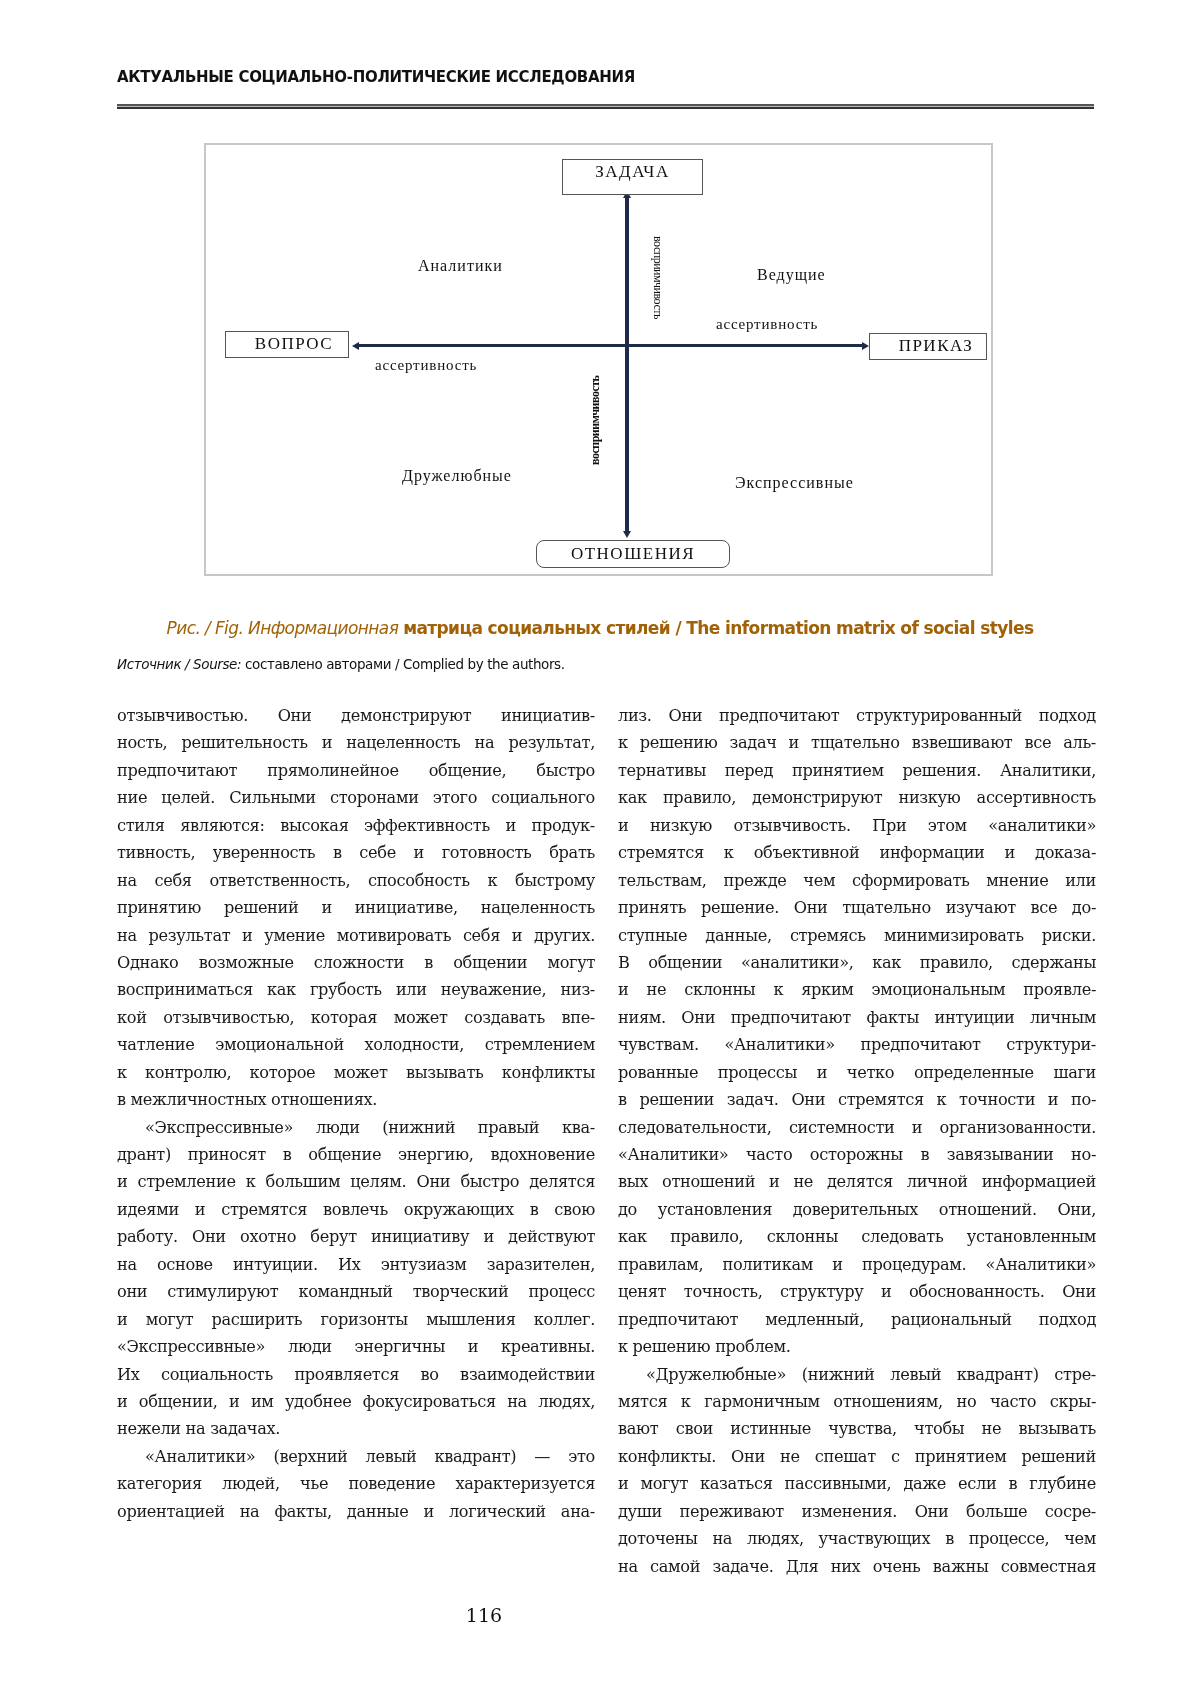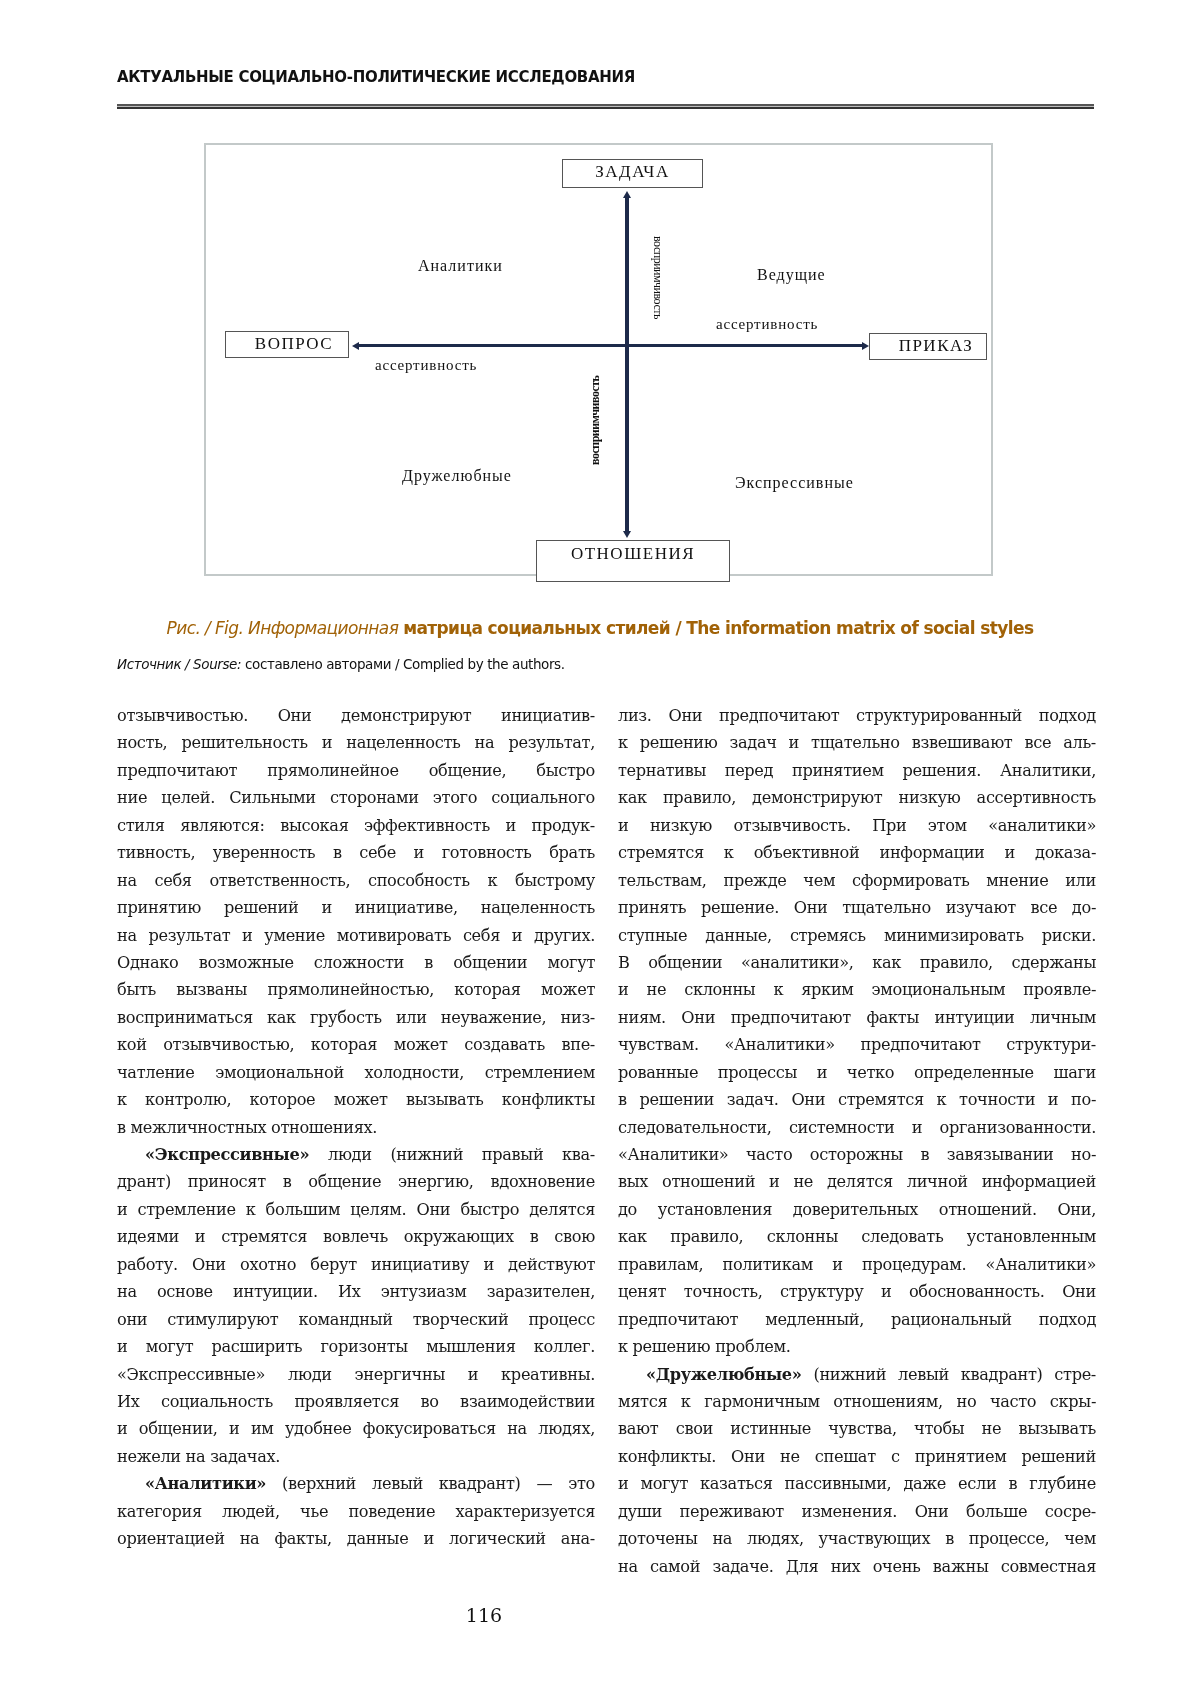--- a/index.html
+++ b/index.html
@@ -25,43 +25,43 @@
   .caption .b { font-weight:bold; }
   .source { position:absolute; left:117px; top:656px; font-family:"DejaVu Sans", sans-serif; font-size:13.5px; letter-spacing:-0.4px; color:#111; white-space:nowrap; }
   .source .it { font-style:italic; }
 
   .col { position:absolute; top:702px; width:478px; font-family:"DejaVu Serif", serif; font-size:16.2px; line-height:27.45px; color:#1a1a1a; letter-spacing:-0.35px; }
   .col.left { left:117px; }
   .col.right { left:618px; }
   .line { white-space:nowrap; text-align:justify; text-align-last:justify; height:27.45px; overflow:visible; }
   .line.last { text-align-last:left; }
   .line.indent { padding-left:28px; }
-  .line b { font-weight:bold;margin-top:34px; }
+  .line b { font-weight:normal;margin-top:34px; }
   .page-num { position:absolute; left:0; width:968px; top:1604px; text-align:center; font-family:"DejaVu Serif", serif; font-size:19px; color:#111; }
 </style>
 </head>
 <body>
 
 <div class="running-head">АКТУАЛЬНЫЕ СОЦИАЛЬНО-ПОЛИТИЧЕСКИЕ ИССЛЕДОВАНИЯ</div>
 <div class="rule"></div>
 
 <div class="figure">
 
   <div class="axis-h" style="left:152px; top:199px; width:506px;"></div>
   <div class="arrow-l" style="left:146px; top:196.5px;"></div>
   <div class="arrow-r" style="left:656px; top:196.5px;"></div>
 
   <div class="axis-v" style="left:419px; top:52px; height:336px;"></div>
   <div class="arrow-u" style="left:417px; top:46px;"></div>
   <div class="arrow-d" style="left:417px; top:386px;"></div>
 
-  <div class="pole" style="left:356px; top:14px; width:141px; height:29px; line-height:24px;">ЗАДАЧА</div>
+  <div class="pole" style="left:356px; top:14px; width:141px; height:36px; line-height:24px;">ЗАДАЧА</div>
   <div class="pole" style="left:19px; top:186px; width:124px; height:27px; line-height:23px;padding-left:14px;">ВОПРОС</div>
   <div class="pole" style="left:663px; top:188px; width:118px; height:27px; line-height:24px;padding-left:16px;">ПРИКАЗ</div>
-  <div class="pole" style="left:330px; top:395px; width:194px; height:42px; line-height:25px;">ОТНОШЕНИЯ</div>
+  <div class="pole" style="left:330px; top:395px; width:194px; height:28px; line-height:25px;border-radius:8px;">ОТНОШЕНИЯ</div>
 
   <div class="fig-el quad" style="left:212px; top:112px;">Аналитики</div>
   <div class="fig-el quad" style="left:551px; top:121px;">Ведущие</div>
   <div class="fig-el quad" style="left:196px; top:322px;">Дружелюбные</div>
   <div class="fig-el quad" style="left:529px; top:329px;">Экспрессивные</div>
 
   <div class="fig-el axis-lbl" style="left:510px; top:171px;">ассертивность</div>
   <div class="fig-el axis-lbl" style="left:169px; top:212px;">ассертивность</div>
   <div class="fig-el vlabel" style="left:459px; top:91px; transform:rotate(90deg);">восприимчивость</div>
   <div class="fig-el vlabel" style="left:382px; top:320px; transform:rotate(-90deg); font-weight:bold;">восприимчивость</div>
@@ -80,21 +80,20 @@
     <div class="line"><span>отзывчивостью. Они демонстрируют инициатив-</span></div>
     <div class="line"><span>ность, решительность и нацеленность на результат,</span></div>
     <div class="line"><span>предпочитают прямолинейное общение, быстро</span></div>
     <div class="line"><span>ние целей. Сильными сторонами этого социального</span></div>
     <div class="line"><span>стиля являются: высокая эффективность и продук-</span></div>
     <div class="line"><span>тивность, уверенность в себе и готовность брать</span></div>
     <div class="line"><span>на себя ответственность, способность к быстрому</span></div>
     <div class="line"><span>принятию решений и инициативе, нацеленность</span></div>
     <div class="line"><span>на результат и умение мотивировать себя и других.</span></div>
     <div class="line"><span>Однако возможные сложности в общении могут</span></div>
-    <div class="line"><span>быть вызваны прямолинейностью, которая может</span></div>
     <div class="line"><span>восприниматься как грубость или неуважение, низ-</span></div>
     <div class="line"><span>кой отзывчивостью, которая может создавать впе-</span></div>
     <div class="line"><span>чатление эмоциональной холодности, стремлением</span></div>
     <div class="line"><span>к контролю, которое может вызывать конфликты</span></div>
     <div class="line last"><span>в межличностных отношениях.</span></div>
     <div class="line indent"><b>«Экспрессивные»</b><span> люди (нижний правый ква-</span></div>
     <div class="line"><span>дрант) приносят в общение энергию, вдохновение</span></div>
     <div class="line"><span>и стремление к большим целям. Они быстро делятся</span></div>
     <div class="line"><span>идеями и стремятся вовлечь окружающих в свою</span></div>
     <div class="line"><span>работу. Они охотно берут инициативу и действуют</span></div>

